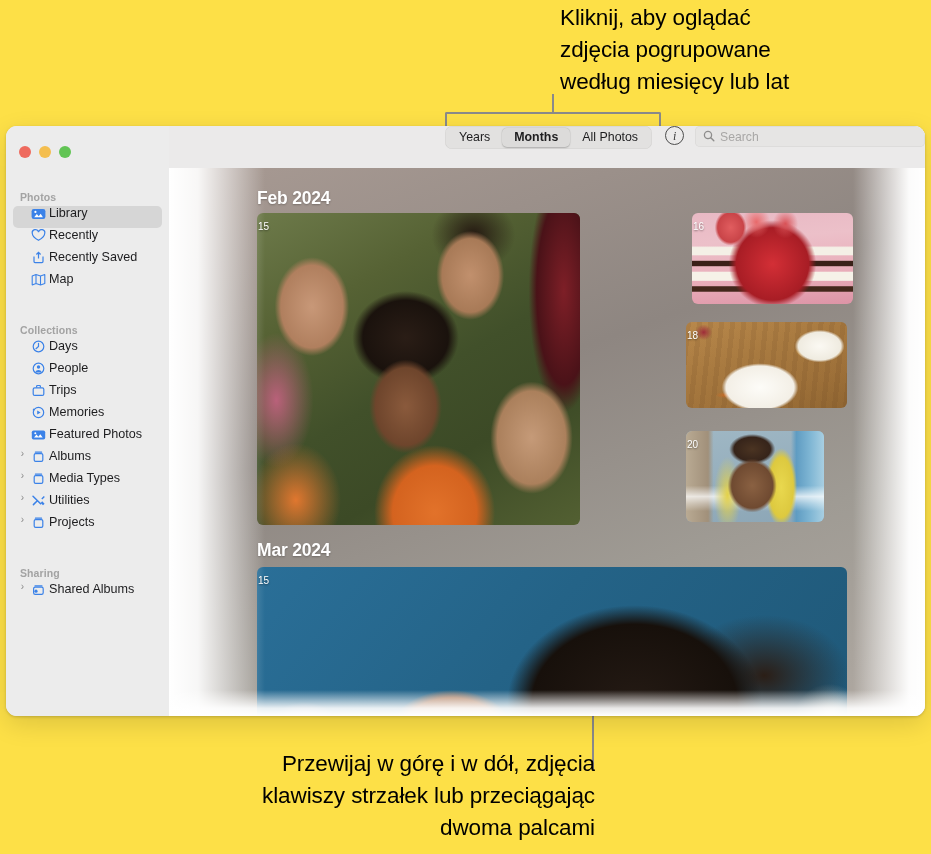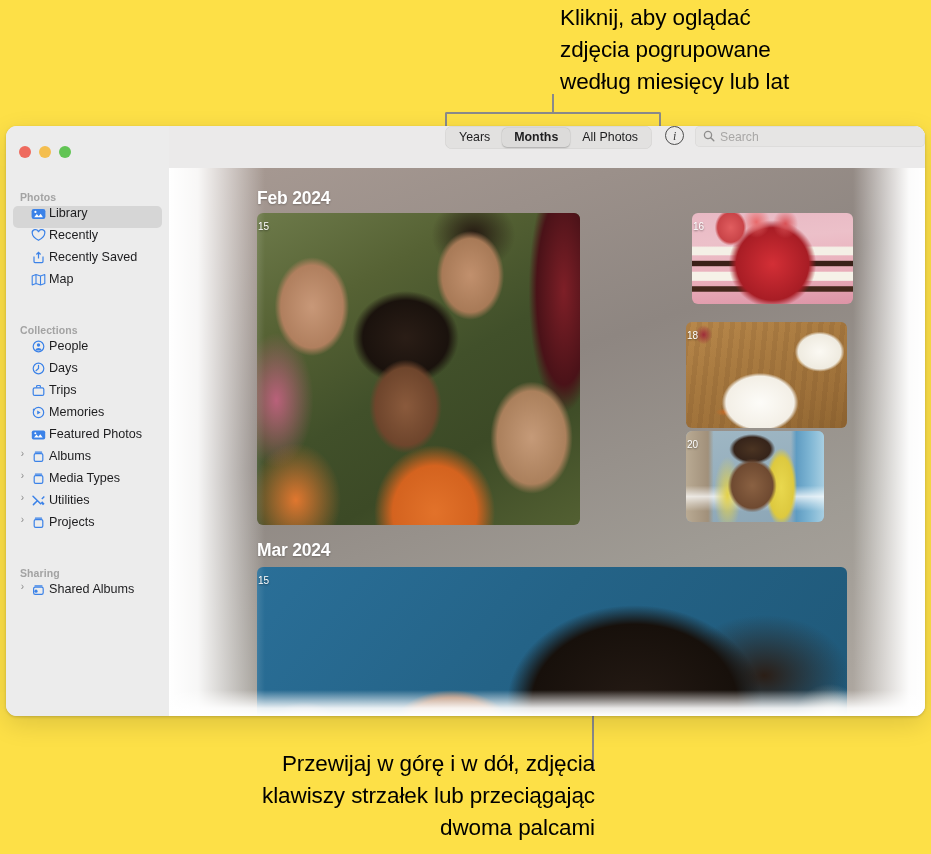--- a/index.html
+++ b/index.html
@@ -409,36 +409,36 @@
         <span class="sb-label">Map</span>
       </div>
 
       <div class="sb-group-title">Collections</div>
 
       <div class="sb-item">
         <span class="disclosure empty">›</span>
         <span class="sb-icon">
           <svg width="15" height="13" viewBox="0 0 15 13">
               <circle cx="7.5" cy="6.5" r="5.3" fill="none" stroke="#3b82e8" stroke-width="1.2"></circle>
+              <path d="M7.5 3.3v3.2L5 8.7" fill="none" stroke="#3b82e8" stroke-width="1.2" stroke-linecap="round"></path>
+            </svg>
+        </span>
+        <span class="sb-label">Days</span>
+      </div>
+
+      <div class="sb-item">
+        <span class="disclosure empty">›</span>
+        <span class="sb-icon">
+          <svg width="15" height="13" viewBox="0 0 15 13">
+              <circle cx="7.5" cy="6.5" r="5.3" fill="none" stroke="#3b82e8" stroke-width="1.2"></circle>
               <circle cx="7.5" cy="5" r="1.7" fill="#3b82e8"></circle>
               <path d="M4.1 10.4c.6-1.7 2-2.5 3.4-2.5s2.8.8 3.4 2.5" fill="#3b82e8"></path>
             </svg>
         </span>
         <span class="sb-label">People</span>
-      </div>
-
-      <div class="sb-item">
-        <span class="disclosure empty">›</span>
-        <span class="sb-icon">
-          <svg width="15" height="13" viewBox="0 0 15 13">
-              <circle cx="7.5" cy="6.5" r="5.3" fill="none" stroke="#3b82e8" stroke-width="1.2"></circle>
-              <path d="M7.5 3.3v3.2L5 8.7" fill="none" stroke="#3b82e8" stroke-width="1.2" stroke-linecap="round"></path>
-            </svg>
-        </span>
-        <span class="sb-label">Days</span>
       </div>
 
       <div class="sb-item">
         <span class="disclosure empty">›</span>
         <span class="sb-icon">
           <svg width="15" height="13" viewBox="0 0 15 13">
               <rect x="2.2" y="3.8" width="10.6" height="7.6" rx="1.5" fill="none" stroke="#3b82e8" stroke-width="1.2"></rect>
               <path d="M5.6 3.6V2.4a.9.9 0 0 1 .9-.9h2a.9.9 0 0 1 .9.9v1.2" fill="none" stroke="#3b82e8" stroke-width="1.2"></path>
             </svg>
         </span>
@@ -560,21 +560,21 @@
         <div class="photo" style="left:88px; top:45px; width:323px; height:312px;">
           <div class="art art-selfie"></div>
           <span class="day-badge">15</span>
         </div>
 
         <div class="photo" style="left:517px; top:45px; width:161px; height:91px;margin-left:6px;">
           <div class="art art-cake"></div>
           <span class="day-badge">16</span>
         </div>
 
-        <div class="photo" style="left:517px; top:154px; width:161px; height:106px;">
+        <div class="photo" style="left:517px; top:154px; width:161px; height:86px;">
           <div class="art art-food"></div>
           <span class="day-badge">18</span>
         </div>
 
         <div class="photo" style="left:517px; top:263px; width:138px; height:91px;">
           <div class="art art-beach"></div>
           <span class="day-badge">20</span>
         </div>
 
         <div class="month-header" style="left:88px; top:372px;">Mar 2024</div>

